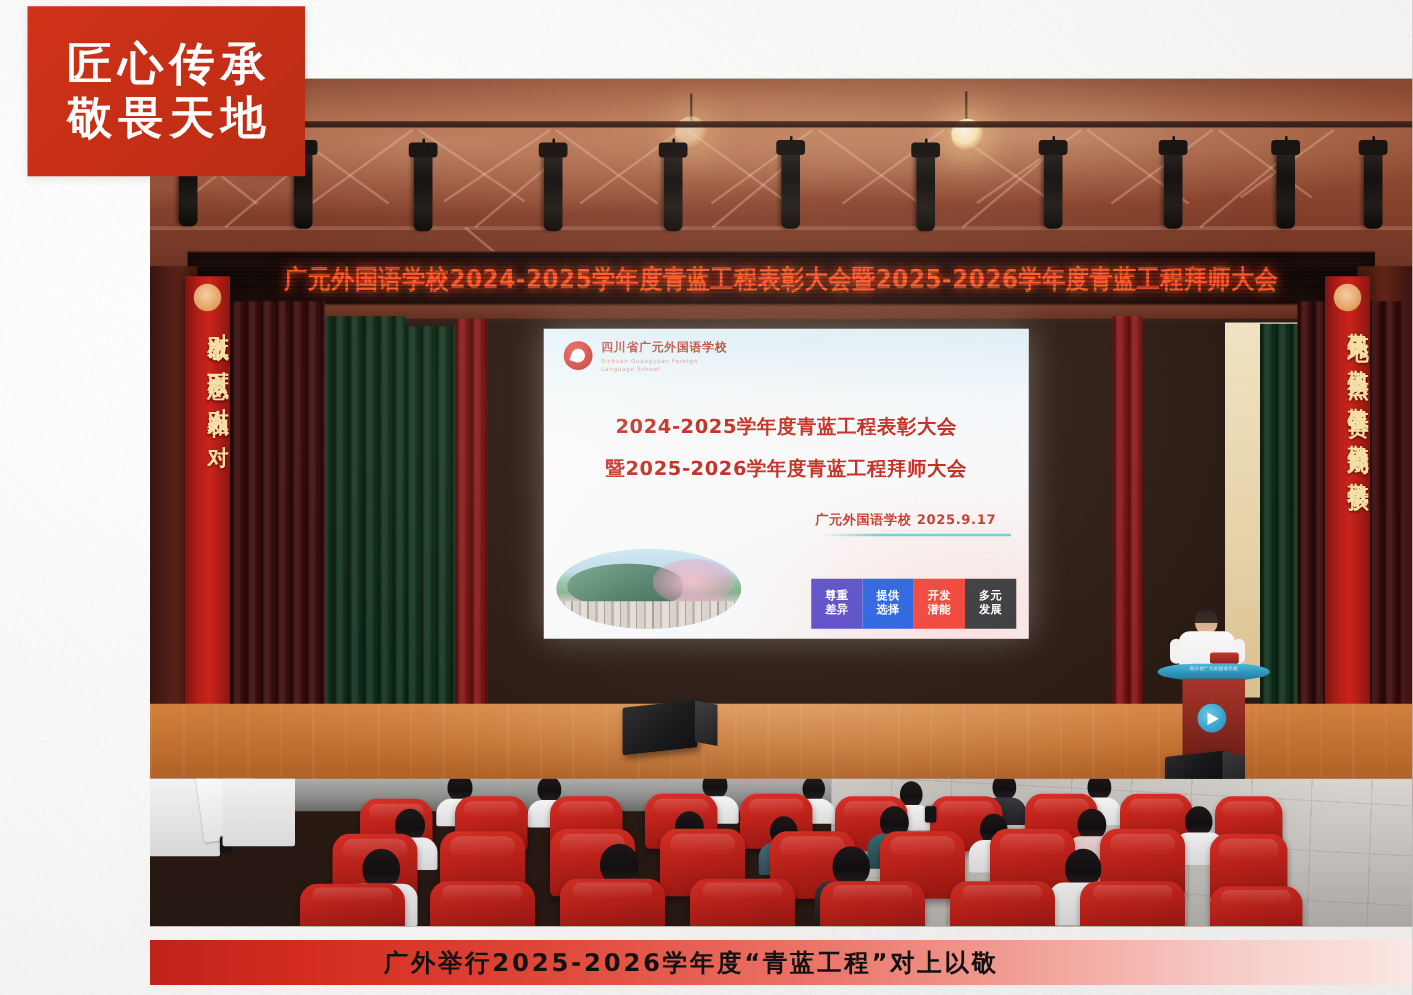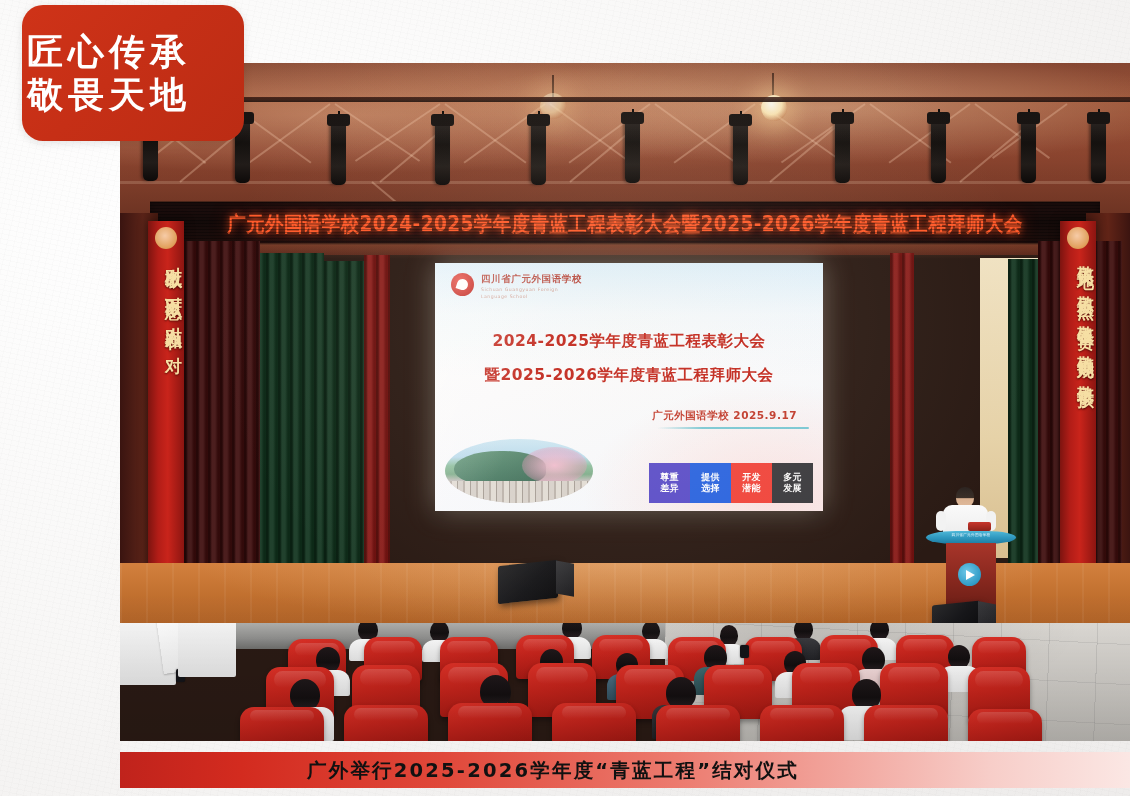--- a/index.html
+++ b/index.html
@@ -411,24 +411,23 @@
       linear-gradient(180deg, rgba(0,0,0,0.05) 0%, rgba(0,0,0,0) 22%, rgba(0,0,0,0) 78%, rgba(0,0,0,0.10) 100%);
   }
 
   
   #badge {
     position: absolute;
     left: 22px; top: 5px;
     width: 222px; height: 136px;
     background: linear-gradient(135deg, #cf3318 0%, #c62f16 45%, #bb2c14 100%);
     display: flex; flex-direction: column;
-    justify-content: center;
+    align-items: center; justify-content: center;
     gap: 2px;
     box-shadow: 0 2px 8px rgba(0,0,0,0.10);
-    border-radius: 21px;
   }
   .badge-line {
     color: #ffffff;
     font-size: 36px;
     font-weight: 700;
     letter-spacing: 5px;
     line-height: 1.15;
     text-indent: 5px;
     white-space: nowrap;
   }
@@ -746,15 +745,15 @@
 
     <div id="photo-grade"></div>
   </div>
 
   <div id="badge">
     <div class="badge-line">匠心传承</div>
     <div class="badge-line">敬畏天地</div>
   </div>
 
   <div id="caption-bar">
-    <div id="caption-text">广外举行2025-2026学年度“青蓝工程”结对仪式</div>
+    <div id="caption-text">广外举行2025-2026学年度“青蓝工程”对上以敬</div>
   </div>
 </div>
 
 </body></html>

